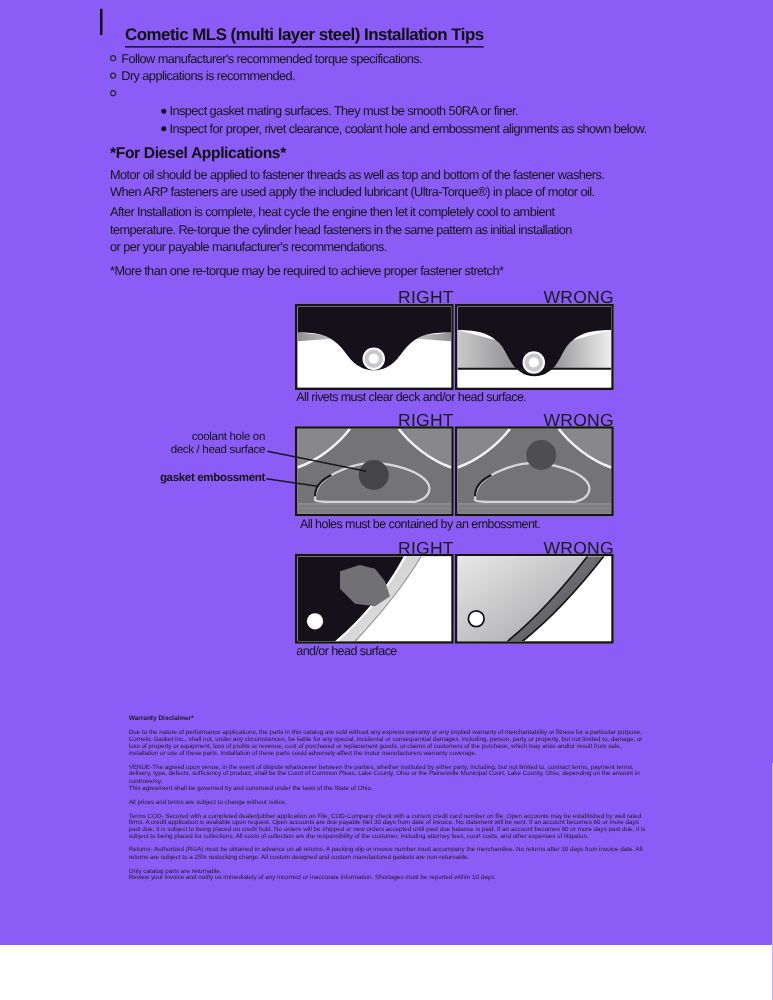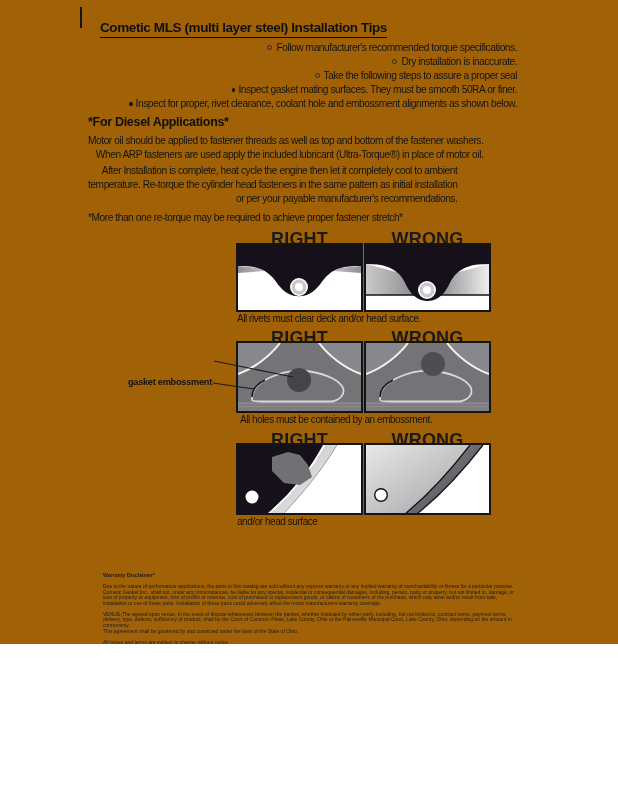--- a/index.html
+++ b/index.html
@@ -1,40 +1,40 @@
 <!DOCTYPE html>
 <html><head>
 <meta charset="utf-8">
 <style>
   html,body{margin:0;padding:0;background:#ffffff;}
   .page{
-    position:relative;width:618px;height:644px;background:#a16207;overflow:hidden;
+    position:relative;width:618px;height:756px;background:#8b5cf6;overflow:hidden;
     font-family:"Liberation Sans", sans-serif;color:#161616;
   }
   .tick{position:absolute;left:80px;top:7px;width:2px;height:21px;background:#121212;}
   .title{
     position:absolute;left:100px;top:20px;margin:0;
     font-size:13.5px;font-weight:bold;letter-spacing:-0.4px;color:#101010;
     border-bottom:1.5px solid #000;padding-bottom:2px;white-space:nowrap;
   }
-  .line{position:relative;white-space:nowrap;line-height:14px;font-size:10.2px;letter-spacing:-0.45px;color:#141414;text-align:right;}
+  .line{position:relative;white-space:nowrap;line-height:14px;font-size:10.2px;letter-spacing:-0.45px;color:#141414;}
   .tips{position:absolute;left:88px;top:41px;}
   .ob{display:inline-block;width:3px;height:3px;border:1px solid #2a2a2a;border-radius:50%;margin-right:4px;vertical-align:1px;}
   .fb{display:inline-block;width:3.6px;height:3.6px;background:#111;border-radius:50%;margin-right:3px;vertical-align:1px;}
   .sub{margin-left:41px;}
   .dheading{
     position:absolute;left:88px;top:115px;margin:0;
     font-size:12.5px;font-weight:bold;letter-spacing:-0.3px;color:#101010;white-space:nowrap;
   }
   .para1{position:absolute;left:88px;top:134px;}
   .para2{position:absolute;left:88px;top:164px;}
   .note{position:absolute;left:88px;top:211px;}
   .dlabel{
-    position:absolute;width:127px;text-align:center;
-    font-size:18px;letter-spacing:0.2px;color:#1a1a1a;white-space:nowrap;font-weight:bold;
+    position:absolute;width:127px;text-align:right;
+    font-size:14px;letter-spacing:0.2px;color:#1a1a1a;white-space:nowrap;
   }
   .dbox{
     position:absolute;width:123px;border:2px solid #141414;background:#fff;line-height:0;
   }
   .dbox svg{display:block;}
   .caption{position:absolute;white-space:nowrap;line-height:11.5px;font-size:10px;letter-spacing:-0.45px;color:#141414;}
   .ann{
     position:absolute;left:100px;width:112px;text-align:right;
     font-size:9.2px;letter-spacing:-0.25px;line-height:10px;color:#141414;white-space:nowrap;
   }
@@ -49,22 +49,22 @@
 <body>
 
 <div class="page">
 
   <div class="tick"></div>
 
   <h1 class="title">Cometic MLS (multi layer steel) Installation Tips</h1>
 
   <div class="tips">
     <div class="line"><span class="ob"></span><span>Follow manufacturer's recommended torque specifications.</span></div>
-    <div class="line"><span class="ob"></span><span>Dry installation is inaccurate.</span></div>
-    <div class="line"><span class="ob"></span><span>Take the following steps to assure a proper seal</span></div>
+    <div class="line"><span class="ob"></span><span>Dry applications is recommended.</span></div>
+    <div class="line"><span class="ob"></span></div>
     <div class="line sub"><span class="fb"></span><span>Inspect gasket mating surfaces.  They must be smooth 50RA or finer.</span></div>
     <div class="line sub"><span class="fb"></span><span>Inspect for proper, rivet clearance, coolant hole and embossment alignments as shown below.</span></div>
   </div>
 
   <h2 class="dheading">*For Diesel Applications*</h2>
 
   <div class="para1">
     <div class="line">Motor oil should be applied to fastener threads as well as top and bottom of the fastener washers.</div>
     <div class="line">When ARP fasteners are used apply the included lubricant (Ultra-Torque®) in place of motor oil.</div>
   </div>
@@ -122,20 +122,24 @@
       <circle cx="61" cy="45" r="8.2" fill="#c9c9cc" stroke="#ffffff" stroke-width="1.6"></circle>
       <circle cx="61" cy="45" r="4" fill="#ffffff"></circle>
     </svg>
   </div>
 
   <div class="caption" style="left:237px;top:313px;">All rivets must clear deck and/or head surface.</div>
 
   <div class="dlabel" style="left:236px;top:328px;">RIGHT</div>
   <div class="dlabel" style="left:364px;top:328px;">WRONG</div>
 
+  <div class="ann" style="top:344px;">
+    <div>coolant hole on</div>
+    <div>deck / head surface</div>
+  </div>
   <div class="ann" style="top:377px;font-weight:bold;">
     <div>gasket embossment</div>
   </div>
 
   <div class="dbox" style="left:236px;top:341px;">
     <svg width="123" height="68" viewBox="0 0 123 68">
       <rect width="123" height="68" fill="#747477"></rect>
       <rect y="60" width="123" height="8" fill="#7e7e81"></rect>
       <line x1="0" y1="60" x2="123" y2="60" stroke="#96969a" stroke-width="1"></line>
       <line x1="0" y1="63.5" x2="123" y2="63.5" stroke="#8d8d90" stroke-width="0.8"></line>

